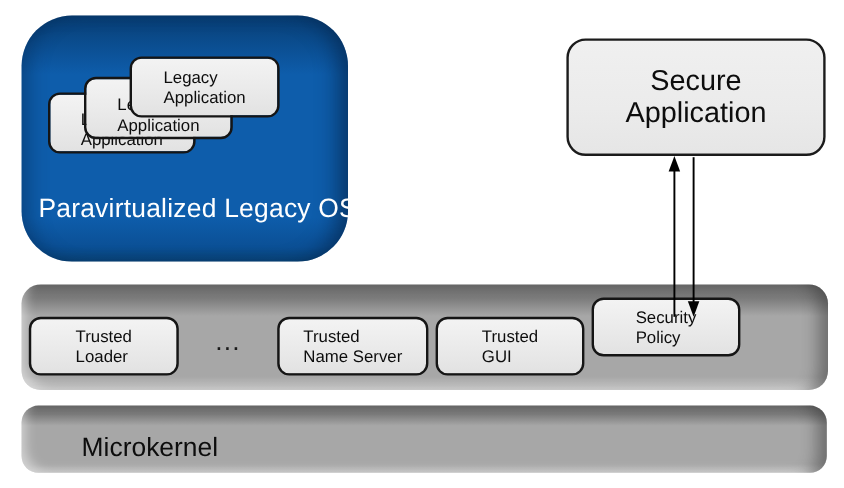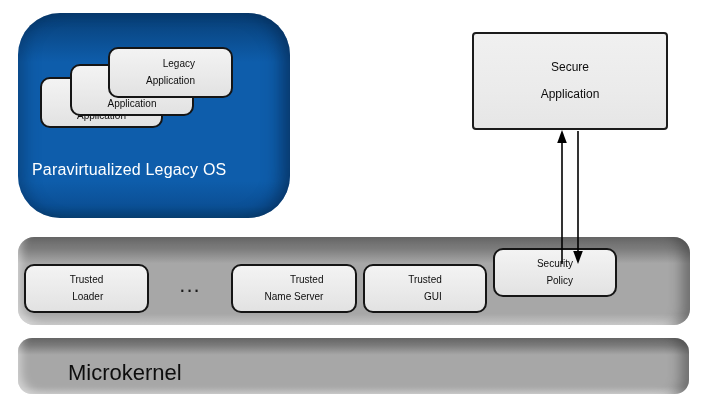--- a/index.html
+++ b/index.html
@@ -14,47 +14,47 @@
   .blue3d{
     position:absolute;left:18px;top:13px;width:272px;height:205px;
     border-radius:42px;
     background:linear-gradient(180deg,#083d72 0%,#0a4a8a 9%,#0e5dab 24%,#0e5dab 82%,#0b5096 94%,#094478 100%);
     box-shadow:
       inset -16px 0 18px -8px rgba(5,40,80,0.75),
       inset 14px 0 16px -8px rgba(5,40,80,0.45);
   }
   .os-label{
     position:absolute;left:32px;top:161px;
-    font-size:16px;color:#ffffff;letter-spacing:0.2px;
+    font-size:22px;color:#ffffff;letter-spacing:0.2px;
     white-space:nowrap;
   }
   
   .chip{
     position:absolute;
     background:linear-gradient(180deg,#f3f3f3 0%,#eaeaea 55%,#e2e2e2 100%);
     border:2px solid #151515;
     border-radius:10px;
     display:flex;align-items:center;justify-content:center;
-    text-align:right;
-    font-size:10px;line-height:16.5px;color:#0d0d0d;
+    text-align:left;
+    font-size:14px;line-height:16.5px;color:#0d0d0d;
     white-space:pre-line;
     box-sizing:border-box;
   }
   .chip.align-bottom{align-items:flex-end;padding-bottom:2px;}
   
   .app-back  {left:40px; top:77px; width:123px;height:51px;z-index:1;}
   .app-mid   {left:70px; top:64px; width:124px;height:52px;z-index:2;}
   .app-front {left:108px;top:47px; width:125px;height:51px;z-index:3;}
   
   .secure-box{
-    position:absolute;left:472px;top:32px;width:196px;height:98px;
+    position:absolute;left:472px;top:32px;width:216px;height:98px;
     background:linear-gradient(180deg,#f0f0f0 0%,#ebebeb 60%,#e6e6e6 100%);
-    border:2px solid #1b1b1b;border-radius:4px;
+    border:2px solid #1b1b1b;border-radius:16px;
     display:flex;align-items:center;justify-content:center;
-    text-align:center;font-size:12px;line-height:27px;color:#0d0d0d;
+    text-align:center;font-size:24px;line-height:27px;color:#0d0d0d;
     white-space:pre-line;box-sizing:border-box;
   }
   
   .arrows{position:absolute;left:545px;top:125px;width:50px;height:145px;z-index:4;}
   
   .bar3d{
     position:absolute;
     background:linear-gradient(180deg,#696969 0%,#7b7b7b 13%,#a7a7a7 30%,#a7a7a7 87%,#b8b8b8 96%,#c3c3c3 100%);
     box-shadow:
       inset -15px 0 13px -7px rgba(40,40,40,0.45),

